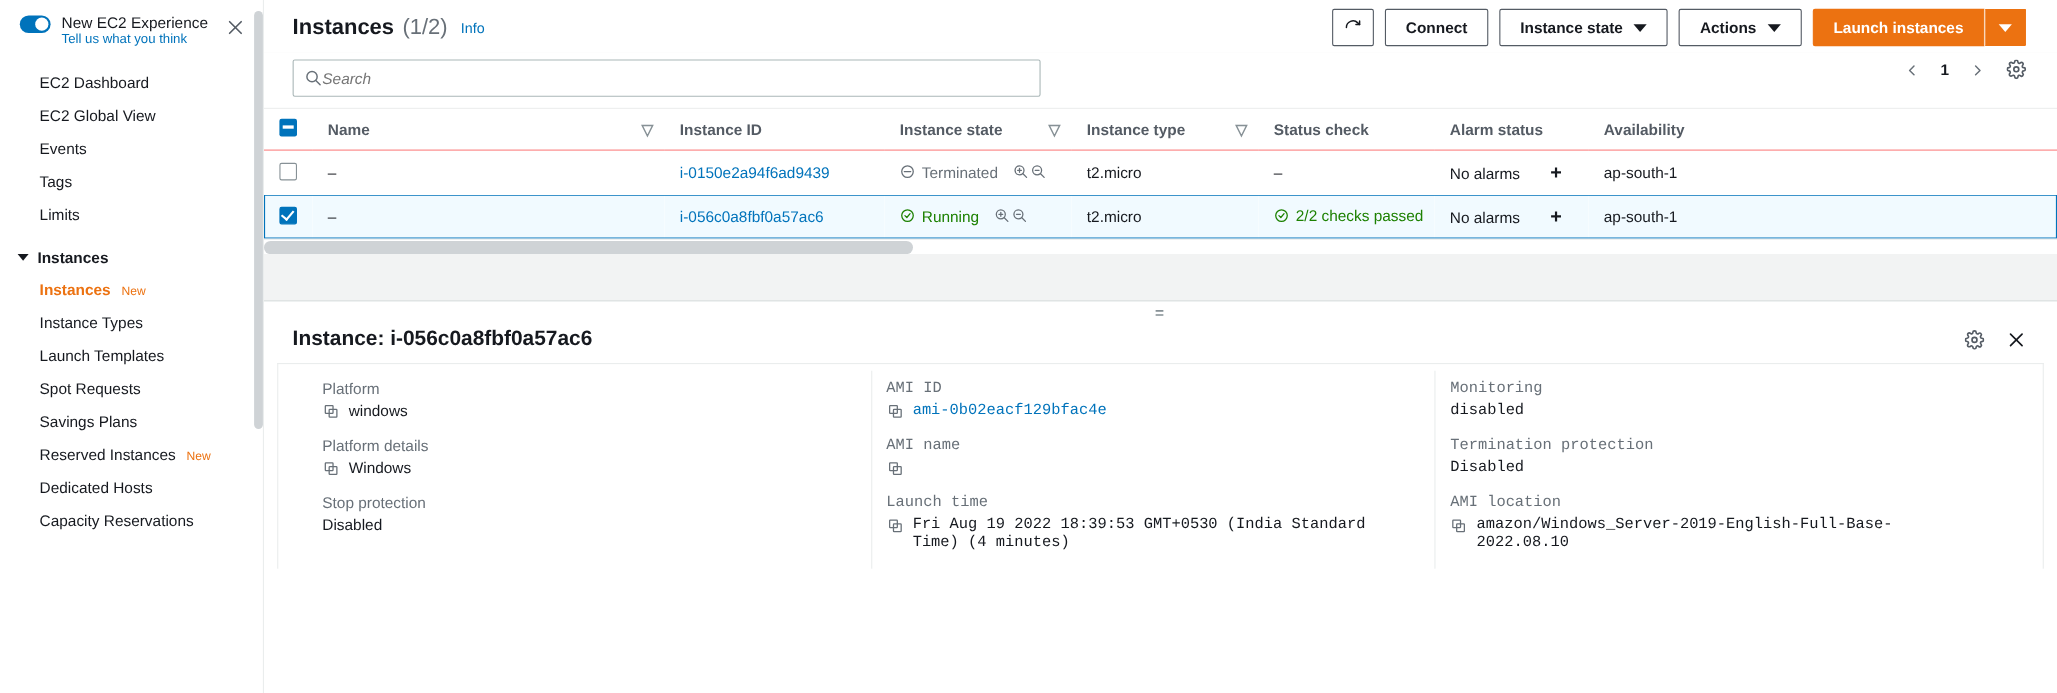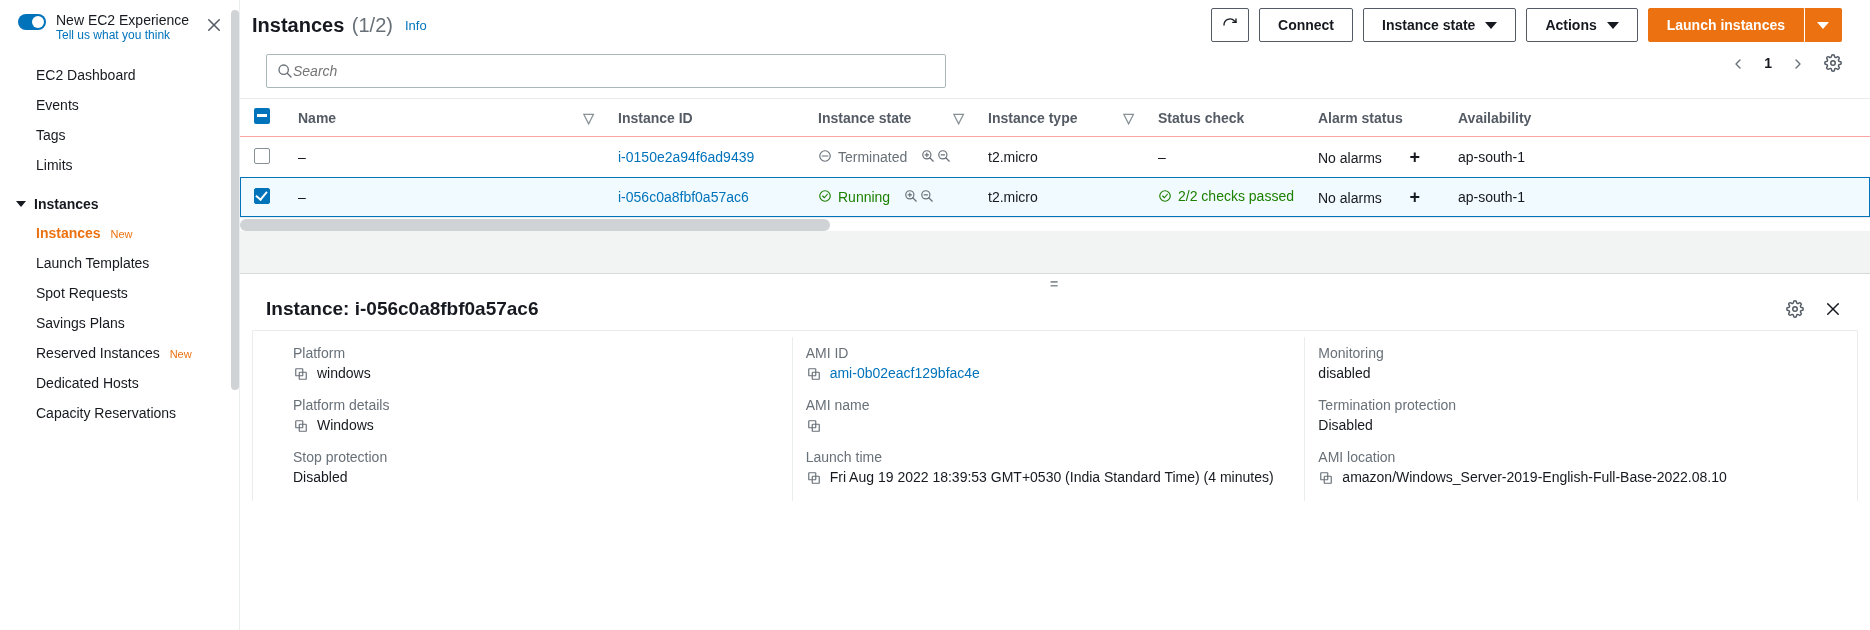--- a/index.html
+++ b/index.html
@@ -95,21 +95,21 @@
   .main {
     flex: 1 1 auto;
     display: flex;
     flex-direction: column;
     overflow: hidden;
     background: #f2f3f3;
   }
   .page-header {
     display: flex;
     align-items: center;
-    padding: 8px 28px 6px 12px;
+    padding: 8px 28px 6px 26px;
     background: #fff;
   }
   .page-title { font-size: 20px; font-weight: 700; }
   .page-title .count { font-weight: 400; color: #687078; margin-left: 2px;}
   .info-link { color: #0073bb; font-size: 13px; margin-left: 12px; cursor: pointer; }
   .header-actions { margin-left: auto; display:flex; gap: 10px; }
   .btn {
     border: 1px solid #545b64;
     background: #fff;
     color: #16191f;
@@ -264,21 +264,21 @@
     padding: 6px 40px 0 40px;
     gap: 0;
     margin: 0 12px;
     border:1px solid #eaeded;
     border-bottom:none;
   }
   .details-col {
     flex:1;
     padding: 8px 20px 0 0;
   }
-  .details-col + .details-col { border-left:1px solid #eaeded; padding-left:13px;}
+  .details-col + .details-col { border-left:1px solid #eaeded; padding-left:13px;font-family:Liberation Mono, monospace;}
   .kv { margin-bottom: 16px; }
   .kv .k { color:#687078; font-size:14px; margin-bottom:4px;}
   .kv .v { display:flex;align-items:flex-start;gap:8px;color:#16191f;}
   .kv .v.plain { margin-left:0;}
   .copy-icon { color:#687078; flex:0 0 16px; margin-top:2px;}
 
   svg.ic { width:16px;height:16px;stroke:currentColor;fill:none;stroke-width:2;stroke-linecap:round;stroke-linejoin:round;display:inline-block;vertical-align:middle;}
   svg.ic14{width:14px;height:14px;}
   svg.ic18{width:18px;height:18px;}
 </style>
@@ -297,34 +297,36 @@
     <span class="nex-close">
       <svg class="ic ic18" viewBox="0 0 24 24">
           <line x1="5" y1="5" x2="19" y2="19"></line>
           <line x1="19" y1="5" x2="5" y2="19"></line>
         </svg>
     </span>
   </div>
 
   <ul class="nav-list">
     <li>EC2 Dashboard</li>
+    <li>EC2 Global View</li>
     <li>Events</li>
     <li>Tags</li>
     <li>Limits</li>
   </ul>
 
   <div class="nav-section-head">
     <span class="caret"></span>
     <span>Instances</span>
   </div>
   <ul class="nav-list" style="padding-top:0">
     <li class="nav-item-active">
       <span>Instances</span>
       <span class="badge-new">New</span>
     </li>
+    <li>Instance Types</li>
     <li>Launch Templates</li>
     <li>Spot Requests</li>
     <li>Savings Plans</li>
     <li>
       <span>Reserved Instances</span>
       <span class="badge-new">New</span>
     </li>
     <li>Dedicated Hosts</li>
     <li>Capacity Reservations</li>
   </ul>

